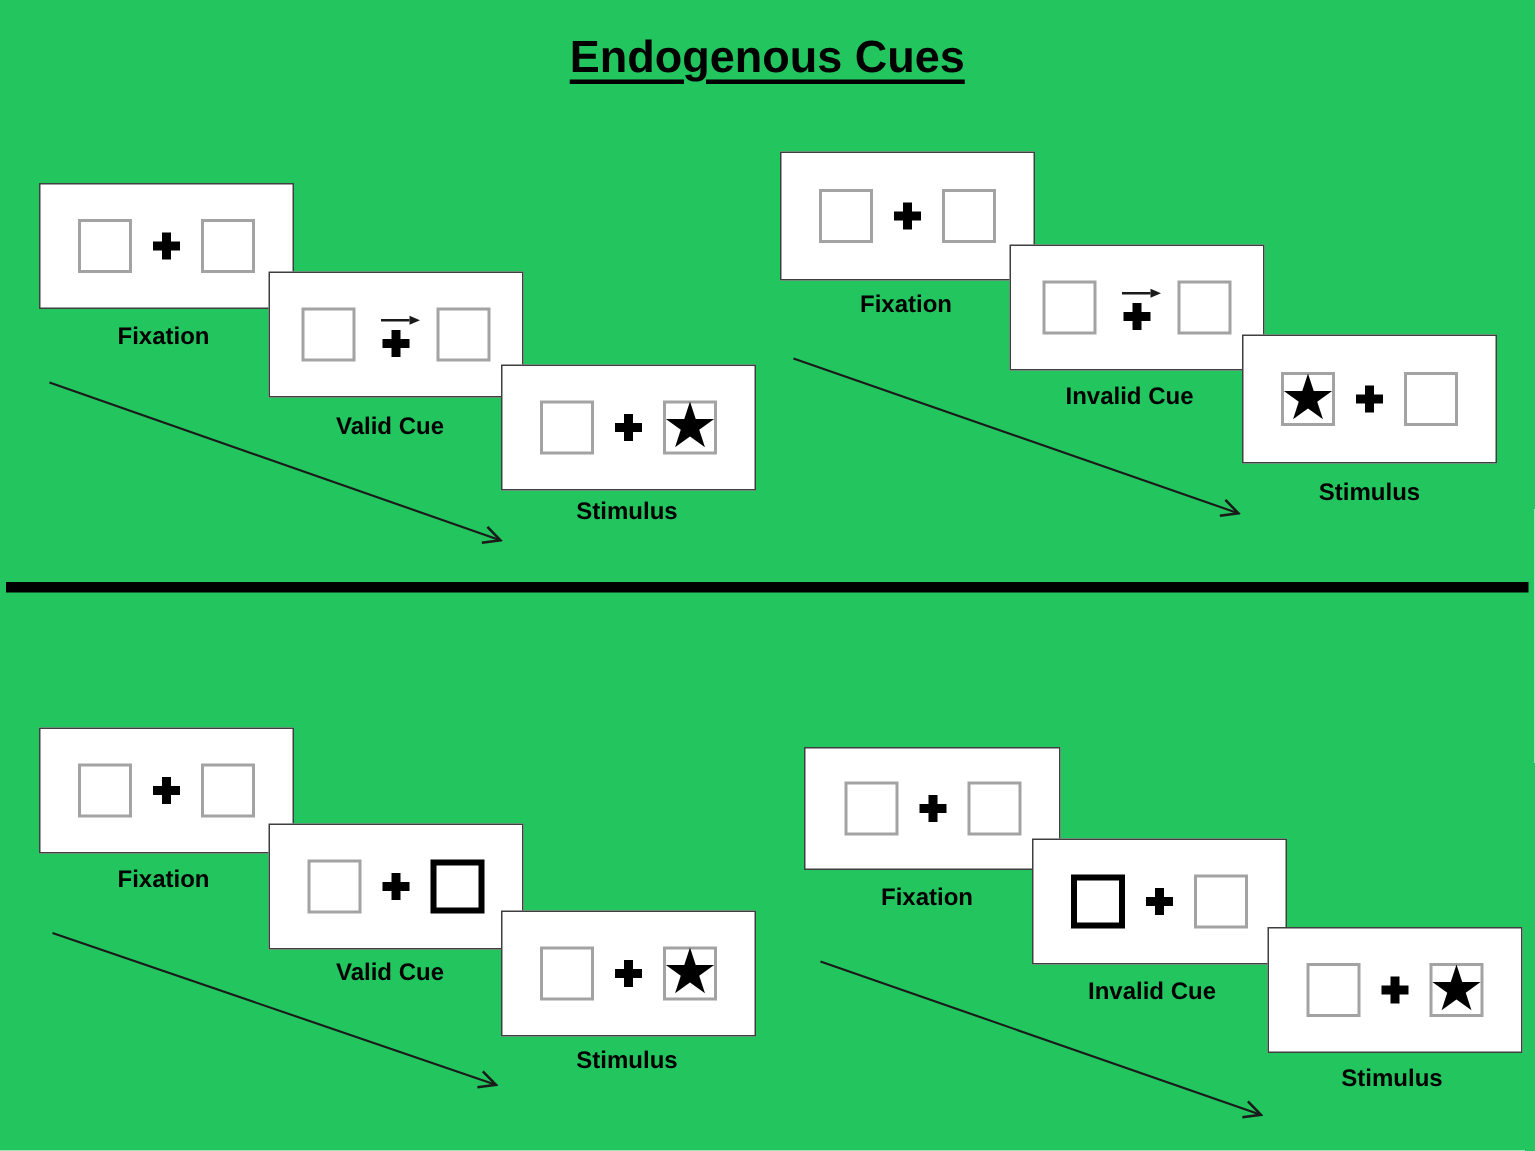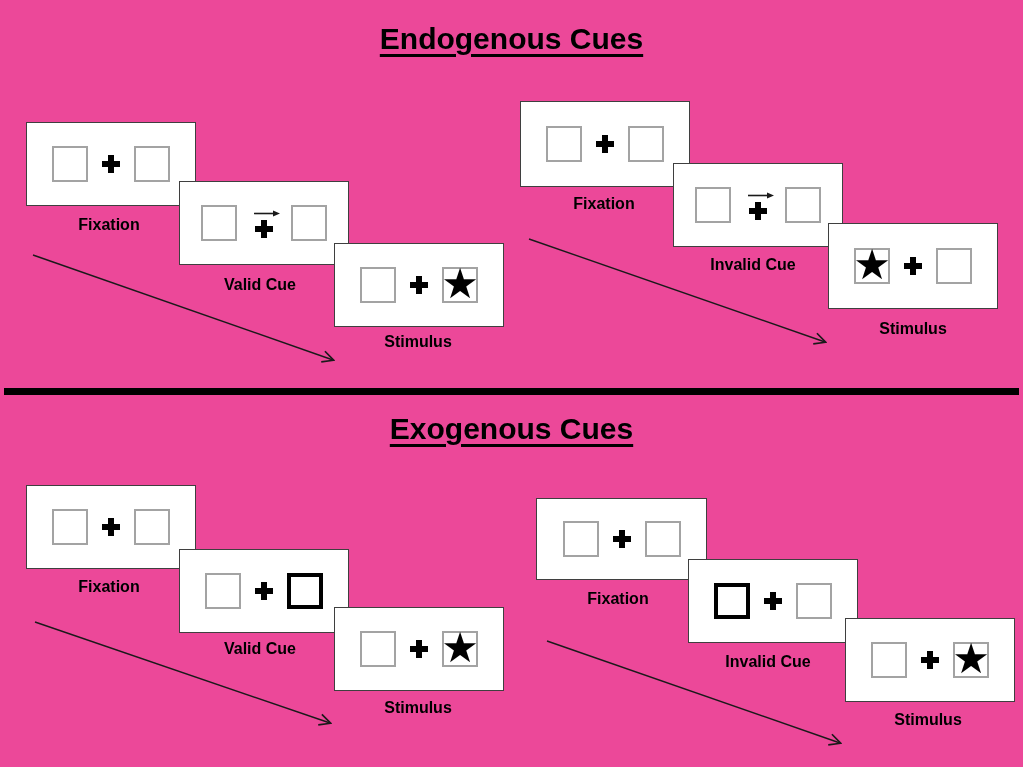--- a/index.html
+++ b/index.html
@@ -1,19 +1,19 @@
 <!DOCTYPE html>
 <html><head>
 <meta charset="utf-8">
 <style>
   html,body{margin:0;padding:0;background:#ffffff;}
   #canvas{
     position:relative;
     width:1023px;height:767px;
-    background:#ec4899;
+    background:#22c55e;
     font-family:"Liberation Sans", sans-serif;
     overflow:hidden;
   }
   .sec-title{
     position:absolute;left:8px;width:1007px;
     text-align:center;
     font-size:30px;font-weight:bold;color:#000;
     text-decoration:underline;
     text-decoration-thickness:3px;
     text-underline-offset:5px;
@@ -152,21 +152,20 @@
         </div>
       <div class="sq"></div>
     </div>
     <div class="plabel" style="left:604px;top:195px">Fixation</div>
     <div class="plabel" style="left:753px;top:256px">Invalid Cue</div>
     <div class="plabel" style="left:913px;top:320px">Stimulus</div>
   </div>
 
   <div class="divider"></div>
 
-  <div class="sec-title" style="top:412px">Exogenous Cues</div>
 
   <div>
     <svg class="tarrow" style="left:30px;top:617px" width="306" height="112">
       <line x1="5" y1="5" x2="300" y2="106" marker-end="url(#ah)"></line>
     </svg>
     <div class="panel" style="left:26px;top:485px">
       <div class="sq"></div>
       <div class="pluscol">
           <div class="plus"></div>
         </div>

